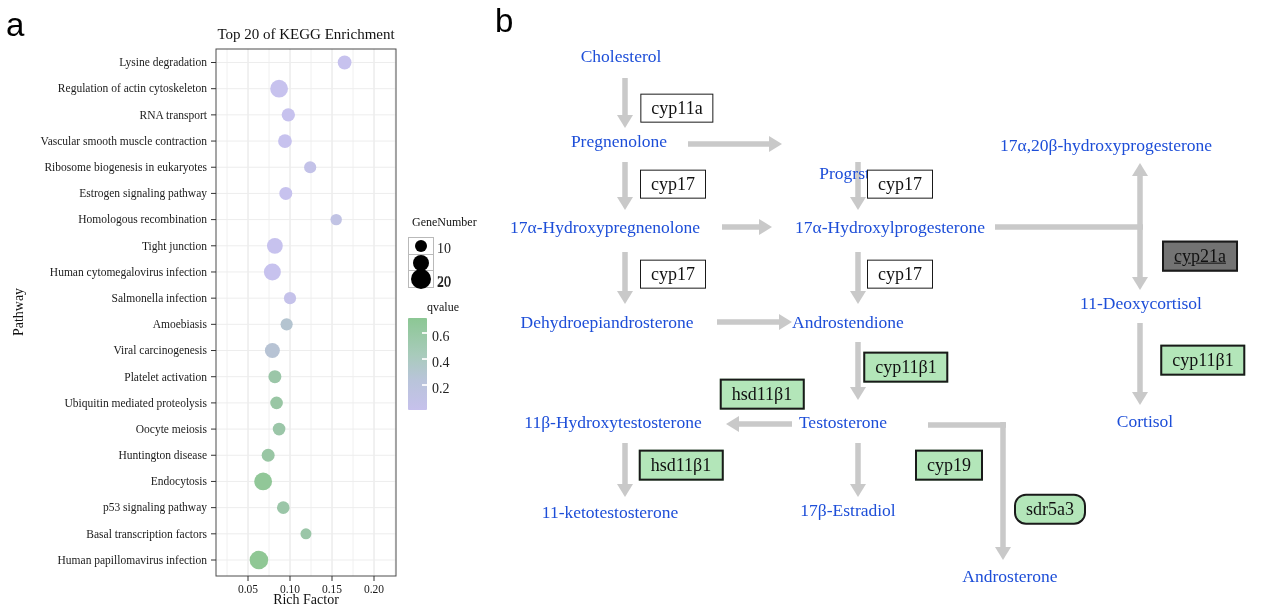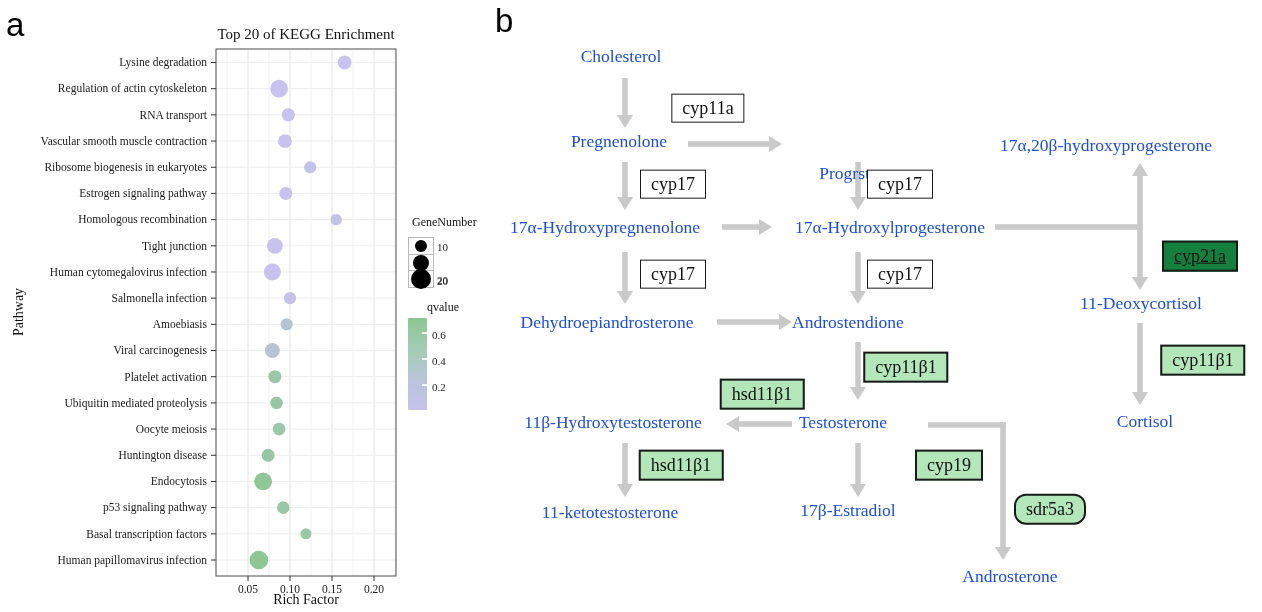--- a/index.html
+++ b/index.html
@@ -22,30 +22,30 @@
     font-size:14px;color:#111;white-space:nowrap;
   }
   .xlabel{
     position:absolute;left:216px;top:592px;width:180px;text-align:center;
     font-size:14px;color:#111;
   }
   .legend-title{position:absolute;font-size:12px;color:#111;white-space:nowrap;}
   .gn-keybox{position:absolute;width:24px;height:16px;border:1px solid #b9b9b9;background:#fff;
     display:flex;align-items:center;justify-content:center;}
   .gn-dot{border-radius:50%;background:#000;}
-  .gn-label,.qv-label{position:absolute;font-size:11px;color:#222;line-height:1;}
+  .gn-label,.qv-label{position:absolute;font-size:14px;color:#222;line-height:1;}
   .qv-bar{position:absolute;width:19px;border-radius:1px;}
   .qv-tick{position:absolute;width:5px;height:2px;background:rgba(255,255,255,.85);}
   
   #diagram-svg{position:absolute;left:0;top:0;}
   .node{position:absolute;transform:translate(-50%,-50%);white-space:nowrap;line-height:1.15;}
   .compound{font-size:17.5px;color:#1d4ed8;}
   .enzyme{font-size:18px;padding:3px 10px;border:1.6px solid #1a1a1a;color:#111;background:#fff;}
   .enzyme.green{background:#b3e6b9;border-width:2px;}
-  .enzyme.purple{background:#15803d;border-width:2px;}
+  .enzyme.purple{background:#737373;border-width:2px;}
   .enzyme.purple span{text-decoration:underline;}
 </style>
 </head>
 <body>
 
 <div class="stage">
 
   <div class="panel-letter" style="left:6px;top:8px;">a</div>
   <svg id="chart-svg" width="470" height="612">
       <line x1="227" y1="49" x2="227" y2="576" stroke="#f0f0f0" stroke-width="1"></line>
@@ -222,21 +222,21 @@
       <div class="node compound" style="left: 1106px; top: 145px;"><span>17α,20β-hydroxyprogesterone</span></div>
       <div class="node compound" style="left: 607px; top: 322px;"><span>Dehydroepiandrosterone</span></div>
       <div class="node compound" style="left: 848px; top: 322px;"><span>Androstendione</span></div>
       <div class="node compound" style="left: 1141px; top: 303px;"><span>11-Deoxycortisol</span></div>
       <div class="node compound" style="left: 843px; top: 422px;"><span>Testosterone</span></div>
       <div class="node compound" style="left: 613px; top: 422px;"><span>11β-Hydroxytestosterone</span></div>
       <div class="node compound" style="left: 1145px; top: 421px;"><span>Cortisol</span></div>
       <div class="node compound" style="left: 610px; top: 512px;"><span>11-ketotestosterone</span></div>
       <div class="node compound" style="left: 848px; top: 510px;"><span>17β-Estradiol</span></div>
       <div class="node compound" style="left: 1010px; top: 576px;"><span>Androsterone</span></div>
-      <div class="node enzyme" style="left: 677px; top: 108px; margin-left: 31px;"><span>cyp11a</span></div>
+      <div class="node enzyme" style="left: 677px; top: 108px;"><span>cyp11a</span></div>
       <div class="node enzyme" style="left: 673px; top: 184px;"><span>cyp17</span></div>
       <div class="node enzyme" style="left: 900px; top: 184px;"><span>cyp17</span></div>
       <div class="node enzyme" style="left: 673px; top: 274px;"><span>cyp17</span></div>
       <div class="node enzyme" style="left: 900px; top: 274px;"><span>cyp17</span></div>
       <div class="node enzyme green" style="left: 906px; top: 367px;"><span>cyp11β1</span></div>
       <div class="node enzyme green" style="left: 762px; top: 394px;"><span>hsd11β1</span></div>
       <div class="node enzyme green" style="left: 681px; top: 465px;"><span>hsd11β1</span></div>
       <div class="node enzyme green" style="left: 901px; top: 465px; margin-left: 48px;"><span>cyp19</span></div>
       <div class="node enzyme green" style="left: 1050px; top: 509px; border-radius: 12px;"><span>sdr5a3</span></div>
       <div class="node enzyme purple" style="left: 1200px; top: 256px;"><span>cyp21a</span></div>

